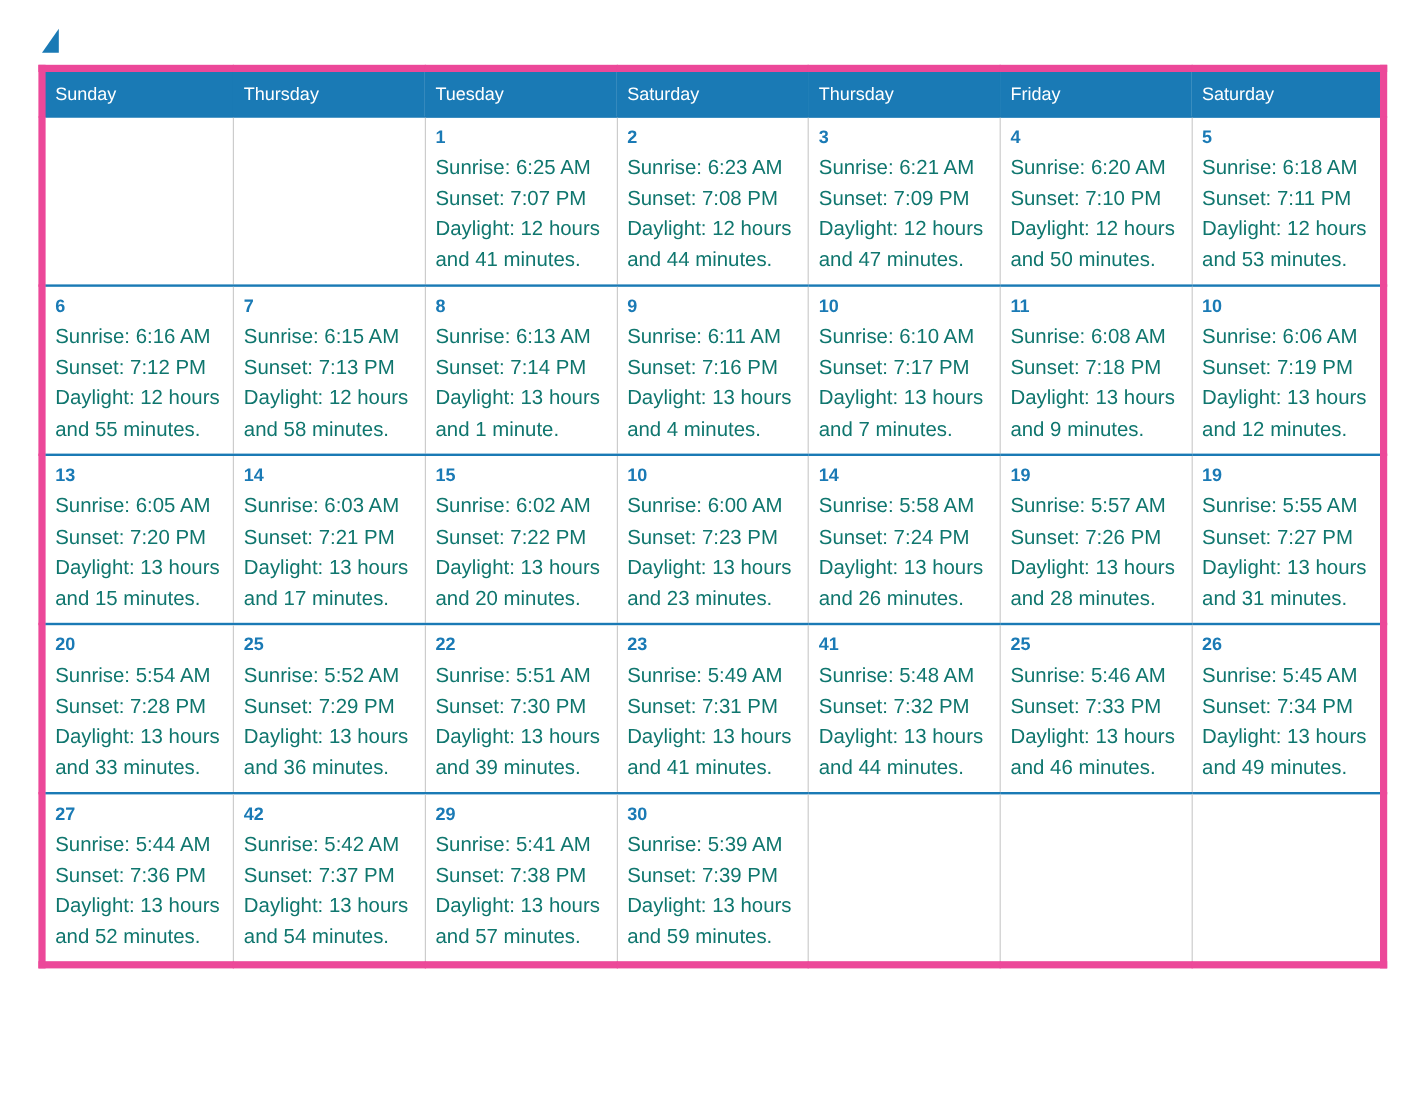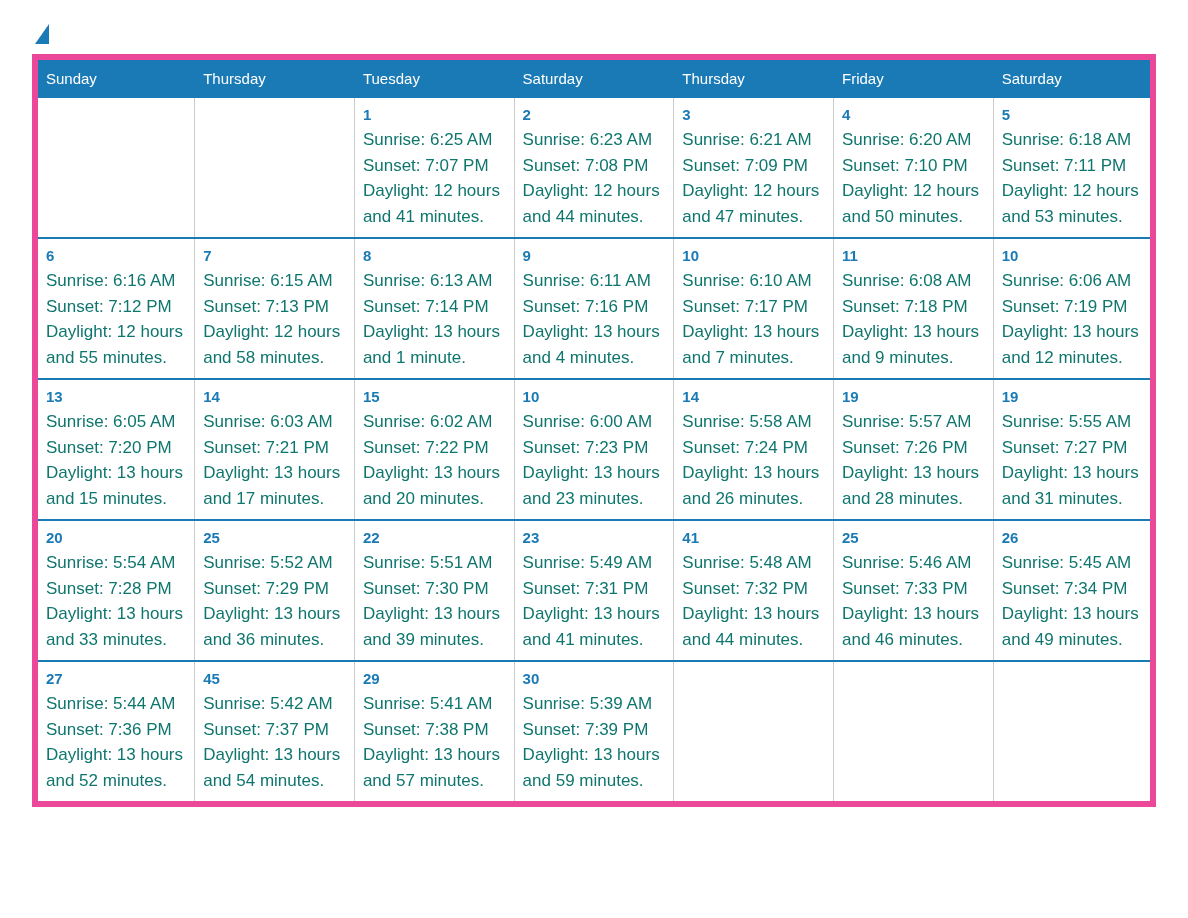--- a/index.html
+++ b/index.html
@@ -256,21 +256,21 @@
           <span class="day-number">26</span>
           <div class="day-info">Sunrise: 5:45 AM<br>Sunset: 7:34 PM<br>Daylight: 13 hours and 49 minutes.</div>
         </td>
       </tr>
       <tr class="row-divider">
         <td>
           <span class="day-number">27</span>
           <div class="day-info">Sunrise: 5:44 AM<br>Sunset: 7:36 PM<br>Daylight: 13 hours and 52 minutes.</div>
         </td>
         <td>
-          <span class="day-number">45</span>
+          <span class="day-number">42</span>
           <div class="day-info">Sunrise: 5:42 AM<br>Sunset: 7:37 PM<br>Daylight: 13 hours and 54 minutes.</div>
         </td>
         <td>
           <span class="day-number">29</span>
           <div class="day-info">Sunrise: 5:41 AM<br>Sunset: 7:38 PM<br>Daylight: 13 hours and 57 minutes.</div>
         </td>
         <td>
           <span class="day-number">30</span>
           <div class="day-info">Sunrise: 5:39 AM<br>Sunset: 7:39 PM<br>Daylight: 13 hours and 59 minutes.</div>
         </td>

